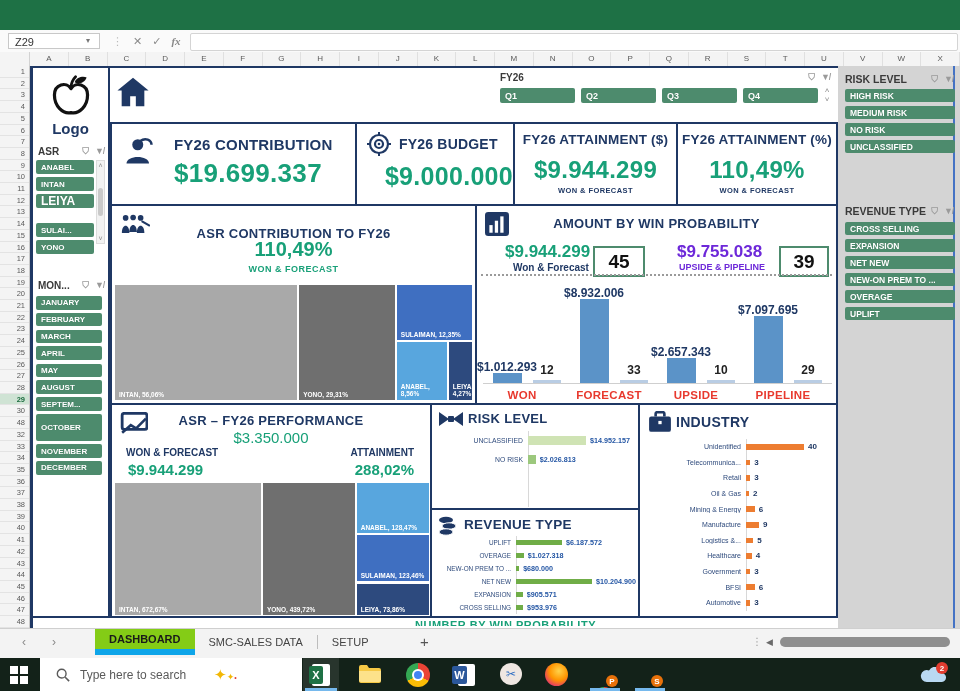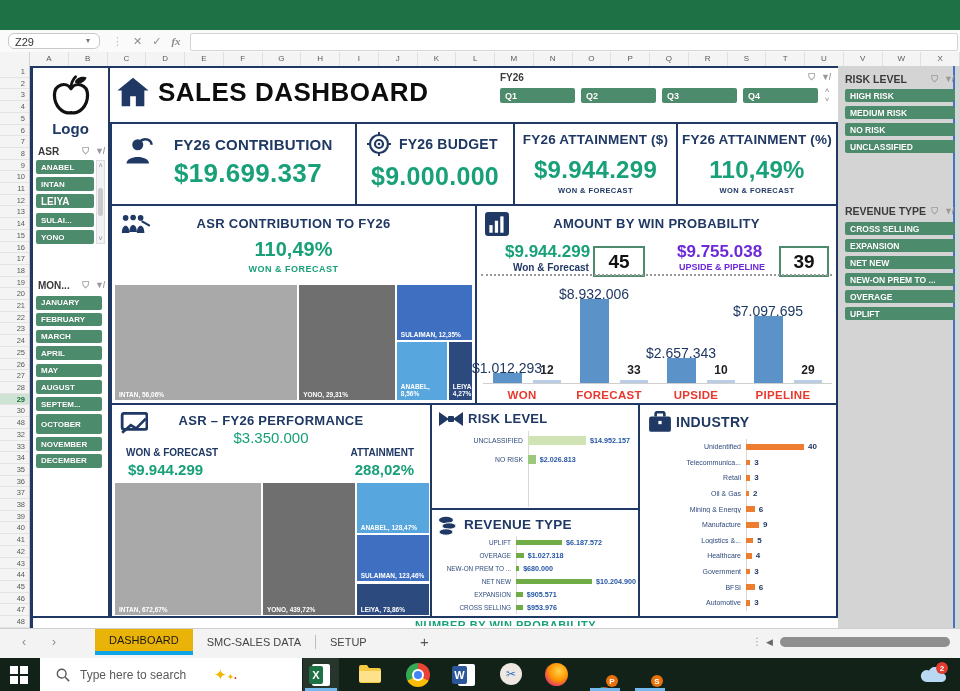--- a/index.html
+++ b/index.html
@@ -2,21 +2,21 @@
 <html><head>
 <meta charset="utf-8">
 <style>
   html,body{margin:0;padding:0;background:#333;}
   .screen{position:relative;width:960px;height:691px;overflow:hidden;background:#ffffff;
           font-family:"Liberation Sans",sans-serif;-webkit-font-smoothing:antialiased;}
   .abs{position:absolute;}
   
   .titlebar{left:0;top:0;width:960px;height:30px;background:#1e7145;}
   .formula-row{left:0;top:30px;width:960px;height:22px;background:#fafafa;border-bottom:1px solid #d8d8d8;}
-  .name-box{left:8px;top:33px;width:92px;height:16px;background:#fff;border:1px solid #c8c8c8;border-radius:6px;
+  .name-box{left:8px;top:33px;width:92px;height:16px;background:#fff;border:1px solid #c8c8c8;border-radius:0;
             font-size:11px;color:#333;line-height:16px;padding-left:6px;box-sizing:border-box;}
   .name-caret{left:86px;top:33px;font-size:8px;color:#777;line-height:16px;}
   .fx-btns{left:112px;top:32px;height:18px;display:flex;gap:10px;align-items:center;color:#8a8a8a;font-size:11px;}
   .formula-input{left:190px;top:33px;width:766px;height:16px;background:#fff;border:1px solid #d4d4d4;border-radius:2px;}
   .col-headers{left:0;top:52px;width:960px;height:14px;background:#f4f4f4;border-bottom:1px solid #c9c9c9;display:flex;}
   .corner-cell{width:30px;border-right:1px solid #d2d2d2;box-sizing:border-box;}
   .col-cell{flex:1;text-align:center;font-size:8px;color:#5a5a5a;line-height:14px;border-right:1px solid #e0e0e0;box-sizing:border-box;}
   .row-headers{left:0;top:66px;width:30px;height:562px;background:#f4f4f4;border-right:1px solid #c9c9c9;box-sizing:border-box;
                display:flex;flex-direction:column;overflow:hidden;}
   .row-cell{height:11.708px;flex:0 0 11.708px;font-size:7.5px;color:#5a5a5a;text-align:right;padding-right:4px;
@@ -45,29 +45,29 @@
   .kpi-sub{font-weight:bold;font-size:7.5px;color:#1f3864;letter-spacing:.4px;}
   .panel-title{font-weight:bold;font-size:13px;color:#1f3864;letter-spacing:.3px;}
   .tm-cell{position:absolute;box-sizing:border-box;border:1px solid #fff;}
   .tm-label{position:absolute;left:4px;bottom:2px;right:2px;color:#fff;font-size:6.5px;font-weight:bold;line-height:7.5px;}
   .hbar-row{position:absolute;display:flex;align-items:center;}
   .hbar-label{text-align:right;font-size:6.8px;color:#2e4a7c;padding-right:5px;box-sizing:border-box;white-space:nowrap;overflow:hidden;}
   .hbar-val{font-size:7.2px;font-weight:bold;color:#2456a4;padding-left:4px;white-space:nowrap;}
   .count-box{position:absolute;background:#fff;border:2px solid #4d8b6d;display:flex;align-items:center;justify-content:center;
              font-weight:bold;font-size:19px;color:#111;}
   .cat-label{position:absolute;font-size:11.5px;font-weight:bold;color:#e8392e;text-align:center;letter-spacing:.3px;}
-  .amt-label{position:absolute;font-size:14px;font-weight:normal;color:#1f3864;text-align:center;white-space:nowrap;}
+  .amt-label{position:absolute;font-size:12px;font-weight:bold;color:#1f3864;text-align:center;white-space:nowrap;}
   .cnt-label{position:absolute;font-size:12px;font-weight:bold;color:#222;text-align:center;}
   .vbar{position:absolute;background:#5b93c8;}
   .cntbar{position:absolute;background:#b9cde4;}
   
   .tabbar{left:0;top:628px;width:960px;height:30px;background:#f3f3f3;border-top:1px solid #cfcfcf;}
   .tab-nav{color:#8a8a8a;font-size:12px;}
   .sheet-tab{font-size:11px;color:#444;display:flex;align-items:center;padding:0 14px;height:26px;}
-  .sheet-tab.active{background:#eab308;color:#1a1a1a;font-weight:normal;border-bottom:4px solid #0ea5e9;box-sizing:border-box;}
+  .sheet-tab.active{background:#84cc16;color:#1a1a1a;font-weight:bold;border-bottom:6px solid #0ea5e9;box-sizing:border-box;}
   .hscroll-thumb{background:#8f8f8f;border-radius:5px;}
   
   .taskbar{left:0;top:658px;width:960px;height:33px;background:#10201723;background:#102017;background-color:#132219;}
   .tb-icon{position:absolute;top:663px;width:24px;height:24px;}
   .tb-active{position:absolute;top:658px;height:33px;background:rgba(255,255,255,0.09);}
   .tb-underline{position:absolute;top:688px;height:3px;background:#76b9ed;}
   .search-box{left:40px;top:658px;width:262px;height:33px;background:#fff;display:flex;align-items:center;}
   .search-text{font-size:12px;color:#5a5a5a;}
   .chrome-ic{border-radius:50%;background:conic-gradient(#ea4335 0deg 120deg,#fbbc05 120deg 240deg,#34a853 240deg 360deg);position:relative;}
   .chrome-ic::before{content:"";position:absolute;left:25%;top:25%;width:50%;height:50%;background:#fff;border-radius:50%;}
@@ -190,21 +190,21 @@
   <div class="abs slicer-head" style="left:38px;top:146px;width:66px">
     <span>ASR</span>
     <span class="slicer-icons">
         <span>⛉</span>
         <span>▼̸</span>
       </span>
   </div>
   <div class="abs" id="asr-items" style="left:36px;top:160px;width:58px">
       <div class="slicer-btn" style="height:14px;margin-bottom:3px;font-size:8px">ANABEL</div>
       <div class="slicer-btn" style="height:14px;margin-bottom:3px;font-size:8px">INTAN</div>
-      <div class="slicer-btn" style="height:14px;margin-bottom:5px;font-size:10px">LEIYA</div>
+      <div class="slicer-btn" style="height:14px;margin-bottom:15px;font-size:12px">LEIYA</div>
       <div class="slicer-btn" style="height:14px;margin-bottom:3px;font-size:8px">SULAI...</div>
       <div class="slicer-btn" style="height:14px;margin-bottom:3px;font-size:8px">YONO</div>
     </div>
   <div class="abs vscroll" style="left:96px;top:160px;width:9px;height:84px">
     <span>˄</span>
       <div class="thumb"></div>
       <span>˅</span>
   </div>
 
   <div class="abs slicer-head" style="left:38px;top:280px;width:66px">
@@ -215,31 +215,30 @@
       </span>
   </div>
   <div class="abs" id="month-items" style="left:36px;top:296px;width:66px">
       <div class="slicer-btn" style="height:13.5px;margin-bottom:3.3px;font-size:8px">JANUARY</div>
       <div class="slicer-btn" style="height:13.5px;margin-bottom:3.3px;font-size:8px">FEBRUARY</div>
       <div class="slicer-btn" style="height:13.5px;margin-bottom:3.3px;font-size:8px">MARCH</div>
       <div class="slicer-btn" style="height:14px;margin-bottom:3.3px;font-size:8px">APRIL</div>
       <div class="slicer-btn" style="height:13.5px;margin-bottom:3.3px;font-size:8px">MAY</div>
       <div class="slicer-btn" style="height:13.5px;margin-bottom:3.3px;font-size:8px">AUGUST</div>
       <div class="slicer-btn" style="height:13.5px;margin-bottom:3.3px;font-size:8px">SEPTEM...</div>
-      <div class="slicer-btn" style="height:20px;margin-bottom:3.3px;font-size:8px">OCTOBER</div>
+      <div class="slicer-btn" style="height:27px;margin-bottom:3.3px;font-size:8px">OCTOBER</div>
       <div class="slicer-btn" style="height:13.5px;margin-bottom:3.3px;font-size:8px">NOVEMBER</div>
       <div class="slicer-btn" style="height:13.5px;margin-bottom:3.3px;font-size:8px">DECEMBER</div>
     </div>
 
   <div class="abs" style="left:116px;top:76px;width:34px;height:32px">
     <svg viewBox="0 0 24 22" width="34" height="32">
       <path d="M12 1 L23 10 L20 10 L20 21 L14 21 L14 14 L10 14 L10 21 L4 21 L4 10 L1 10 Z" fill="#1f3864"></path>
     </svg>
   </div>
-  <div class="abs" style="left:158px;top:77px;font-size:26px;font-weight:800;color:#0d0d0d;letter-spacing:.5px">SALES DASHBOARD</div>
 
   <div class="abs slicer-head" style="left:500px;top:72px;width:330px">
     <span>FY26</span>
     <span class="slicer-icons">
         <span>⛉</span>
         <span>▼̸</span>
       </span>
   </div>
   <div class="abs" id="fy26-items" style="left:500px;top:88px;width:318px;display:flex;gap:6px">
       <div class="slicer-btn" style="flex:1;height:15px;font-size:9px">Q1</div>
@@ -262,42 +261,42 @@
     <div class="kpi-value" style="position:absolute;left:62px;top:34px;font-size:26px">$19.699.337</div>
   </div>
   <div class="panel" style="left:355px;top:122px;width:160px;height:84px">
     <svg viewBox="0 0 24 24" width="24" height="24" style="position:absolute;left:10px;top:8px">
       <circle cx="12" cy="12" r="9" fill="none" stroke="#1f3864" stroke-width="2.2"></circle>
       <circle cx="12" cy="12" r="4" fill="none" stroke="#1f3864" stroke-width="2.2"></circle>
       <circle cx="12" cy="12" r="1.3" fill="#1f3864"></circle>
       <path d="M12 0 V4 M12 20 V24 M0 12 H4 M20 12 H24" stroke="#1f3864" stroke-width="2"></path>
     </svg>
     <div class="kpi-title" style="position:absolute;left:42px;top:12px">FY26 BUDGET</div>
-    <div class="kpi-value" style="position:absolute;left:0;top:38px;width:100%;text-align:center">$9.000.000</div>
+    <div class="kpi-value" style="position:absolute;left:0;top:38px;width:100%;text-align:right">$9.000.000</div>
   </div>
   <div class="panel" style="left:513px;top:122px;width:165px;height:84px;text-align:center">
     <div class="kpi-title" style="position:absolute;left:0;top:8px;width:100%;font-size:13.5px">FY26 ATTAINMENT ($)</div>
     <div class="kpi-value" style="position:absolute;left:0;top:32px;width:100%;font-size:24px">$9.944.299</div>
     <div class="kpi-sub" style="position:absolute;left:0;top:62px;width:100%">WON &amp; FORECAST</div>
   </div>
   <div class="panel" style="left:676px;top:122px;width:162px;height:84px;text-align:center">
     <div class="kpi-title" style="position:absolute;left:0;top:8px;width:100%;font-size:13.5px">FY26 ATTAINMENT (%)</div>
     <div class="kpi-value" style="position:absolute;left:0;top:32px;width:100%;font-size:24px">110,49%</div>
     <div class="kpi-sub" style="position:absolute;left:0;top:62px;width:100%">WON &amp; FORECAST</div>
   </div>
 
   <div class="panel" style="left:110px;top:204px;width:367px;height:201px">
     <svg viewBox="0 0 32 20" width="30" height="19" style="position:absolute;left:8px;top:8px">
       <circle cx="6" cy="4" r="3" fill="#1f3864"></circle>
         <circle cx="14" cy="3.6" r="3" fill="#1f3864"></circle>
         <circle cx="22" cy="4" r="3" fill="#1f3864"></circle>
       <path d="M2 20 C2 10 10 10 10 20 Z M10 19 C10 9 18 9 18 19 Z M18 20 C18 10 26 10 26 20 Z" fill="#1f3864"></path>
       <path d="M24 8 L31 12" stroke="#1f3864" stroke-width="2.4" stroke-linecap="round"></path>
     </svg>
-    <div class="panel-title" style="position:absolute;left:0;top:10px;width:100%;text-align:center">ASR CONTRIBUTION TO FY26</div>
+    <div class="panel-title" style="position:absolute;left:0;top:20px;width:100%;text-align:center">ASR CONTRIBUTION TO FY26</div>
     <div class="green" style="position:absolute;left:0;top:32px;width:100%;text-align:center;font-size:20px;font-weight:bold">110,49%</div>
     <div class="green" style="position:absolute;left:0;top:58px;width:100%;text-align:center;font-size:9px;font-weight:bold;letter-spacing:.5px">WON &amp; FORECAST</div>
     <div id="treemap-contribution" style="position:absolute;left:2px;top:78px;width:359px;height:117px">
         <div class="tm-cell" style="left:0px;top:0px;width:184.167px;height:117px;background:#a9a9a9">
           <div class="tm-label">INTAN, 56,06%</div>
         </div>
         <div class="tm-cell" style="left:184.167px;top:0px;width:97.64800000000001px;height:117px;background:#6f6f6f">
           <div class="tm-label">YONO, 29,31%</div>
         </div>
         <div class="tm-cell" style="left:281.815px;top:0px;width:77.185px;height:57.33px;background:#3f6fc1">

